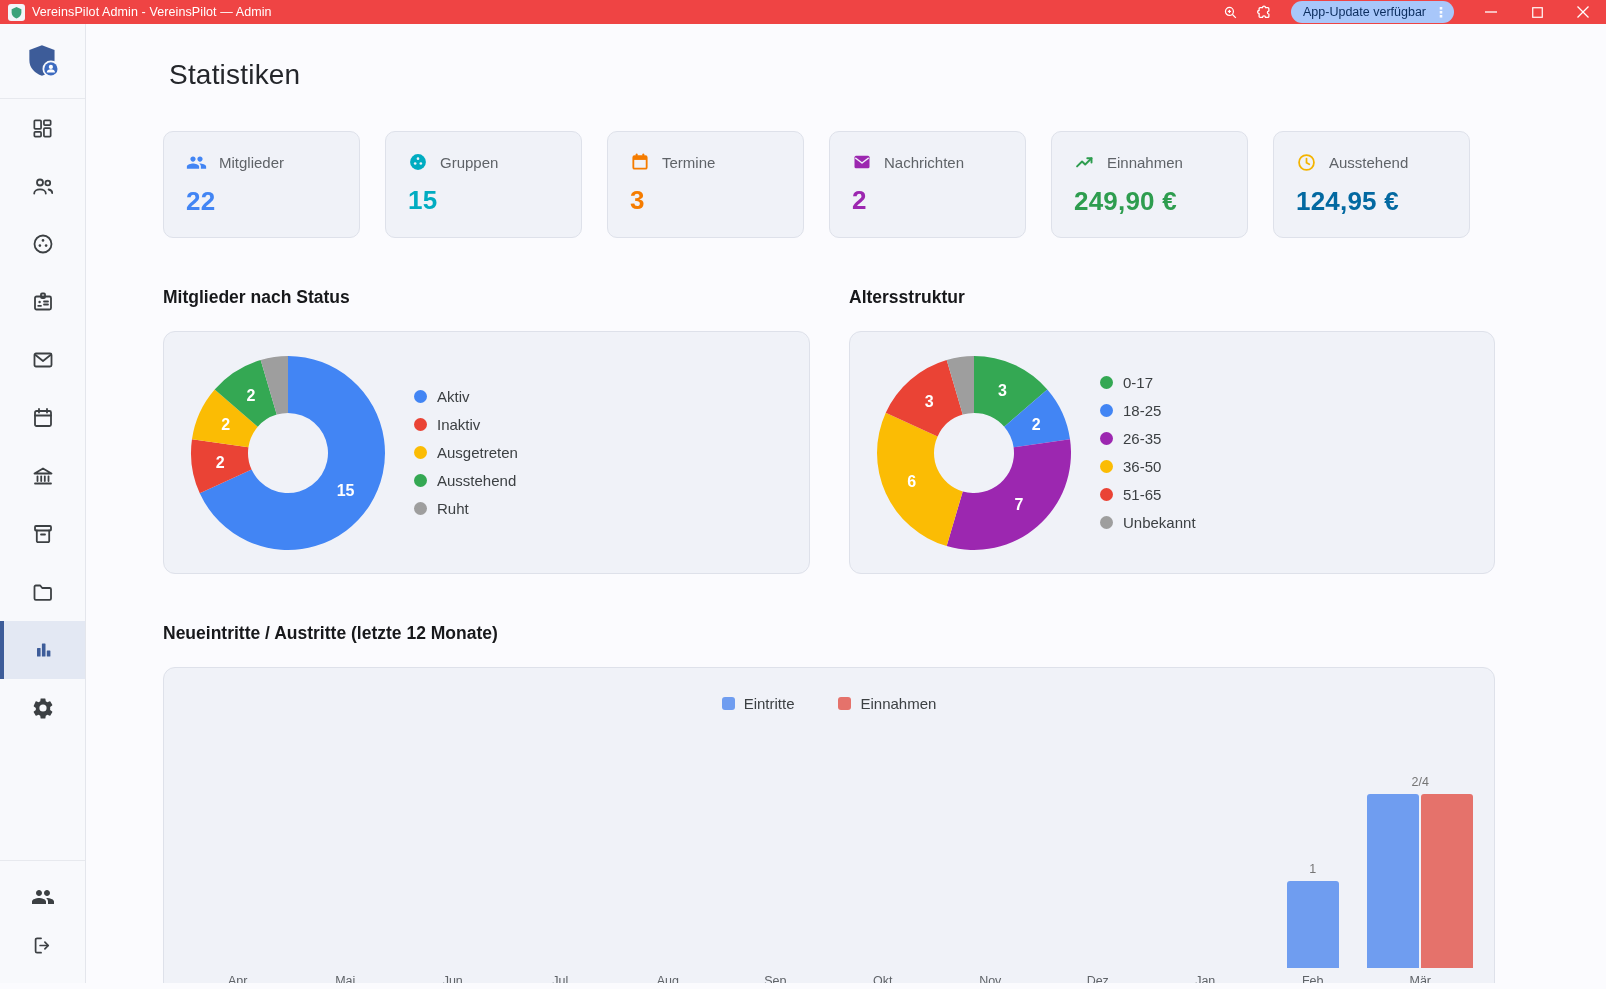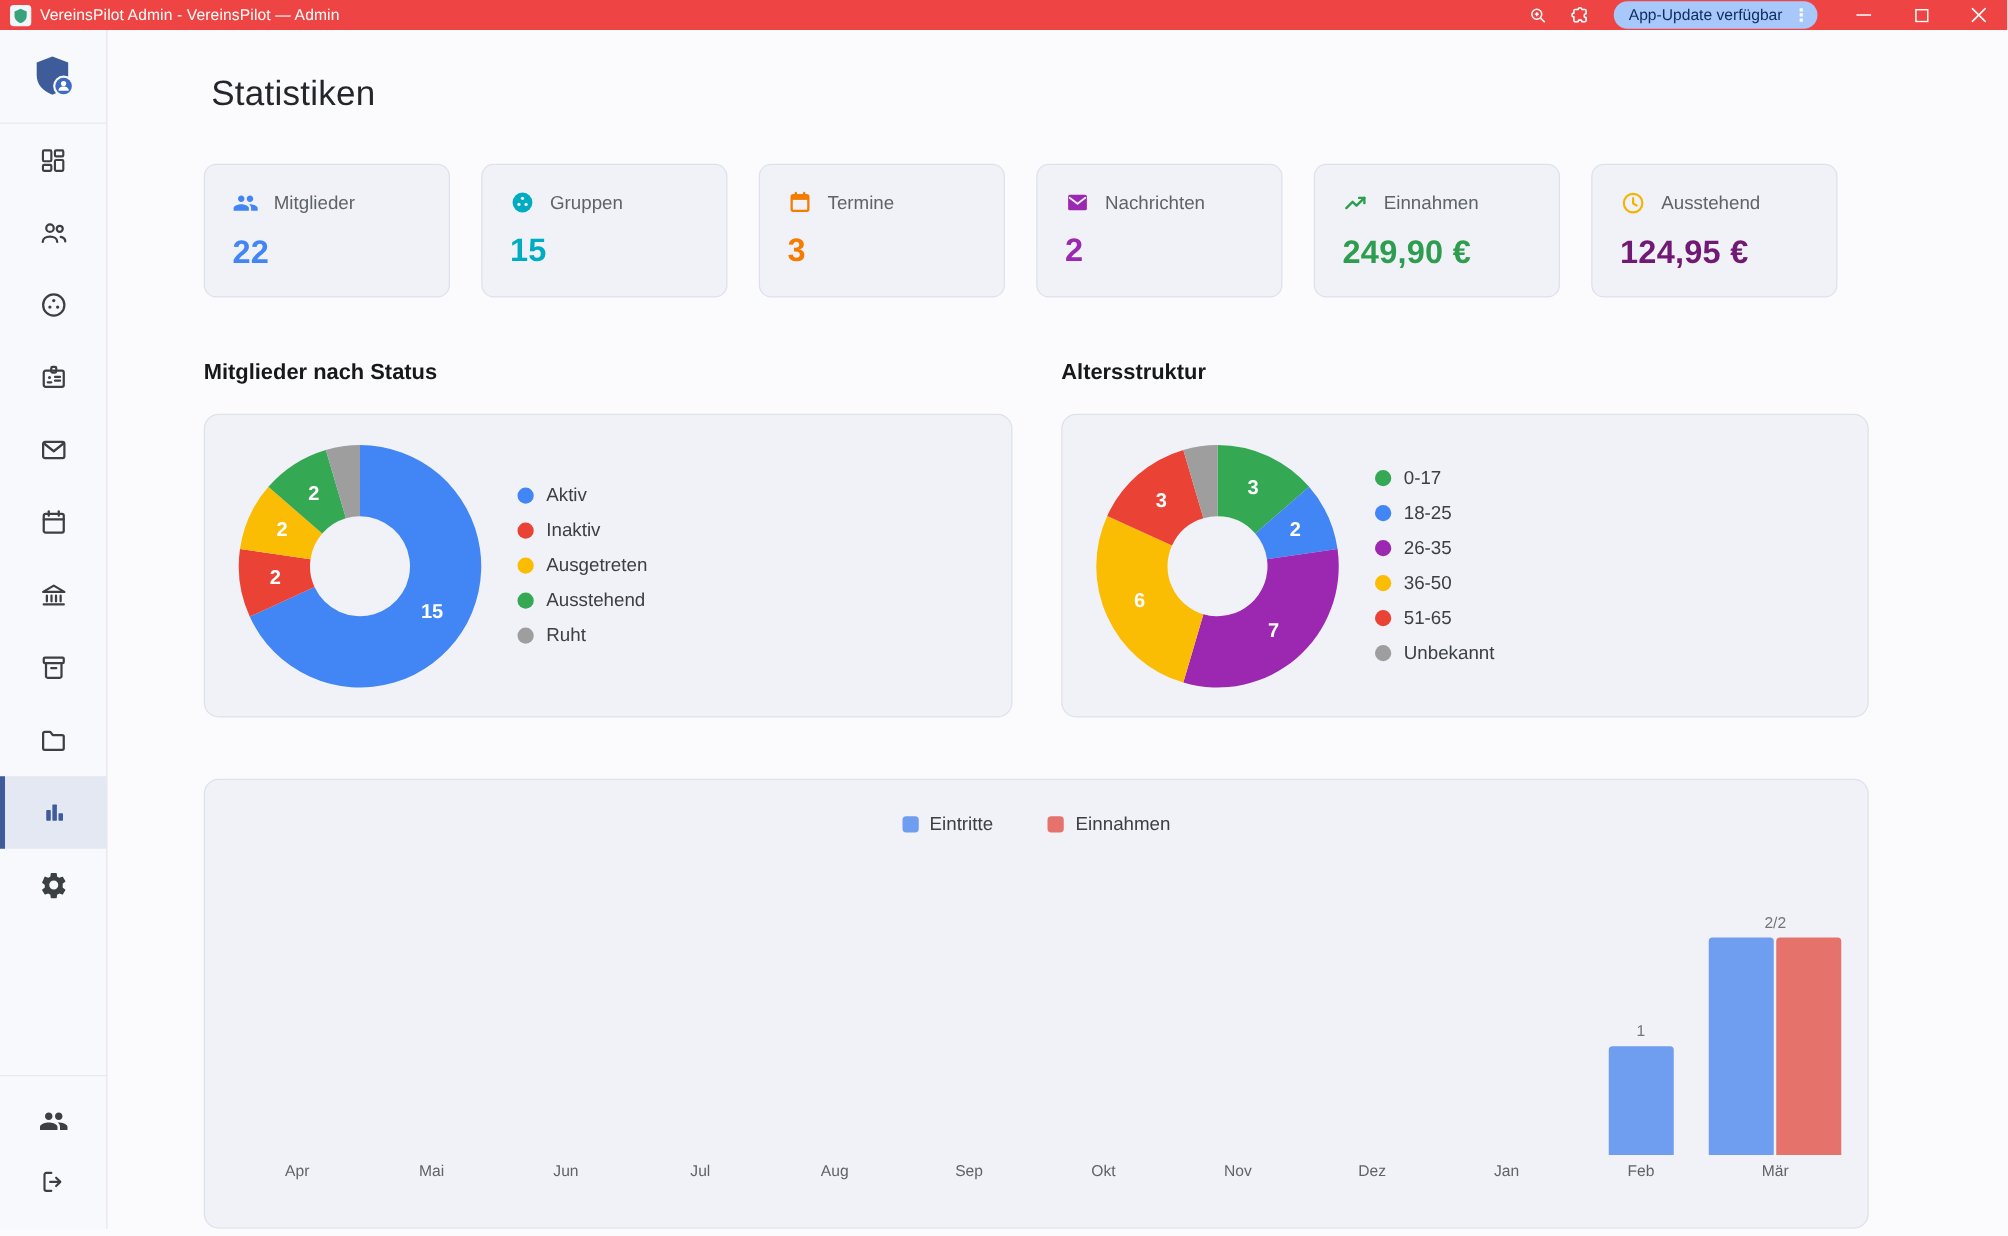--- a/index.html
+++ b/index.html
@@ -355,21 +355,21 @@
         <div class="stat-card">
           <div class="stat-head">
             <span style="color:#F4B400;display:flex">
               <svg width="21" height="21" viewBox="0 0 24 24" fill="none" stroke="currentColor" stroke-width="2">
                 <circle cx="12" cy="12" r="8.5"></circle>
                 <path d="M12 7.5 V12.3 L15.2 14.1" stroke-linecap="round"></path>
               </svg>
             </span>
             <span>Ausstehend</span>
           </div>
-          <div class="stat-value" style="color:#701a75">124,95 €</div>
+          <div class="stat-value" style="color:#0369a1">124,95 €</div>
         </div>
       </div>
 
     <div class="charts-row">
       <div class="chart-col left">
         <h2>Mitglieder nach Status</h2>
         <div class="donut-card">
           <svg class="donut" width="200" height="200" viewBox="0 0 200 200" id="donut0">
               <path d="M 100 3 A 97 97 0 1 1 11.765696450611756 140.29525626118306 L 63.61472018581928 116.61660052007548 A 40 40 0 1 0 100 60 Z" fill="#4285F4"></path>
               <text x="157.62586699893592" y="137.0338959957084" text-anchor="middle" dominant-baseline="central" class="donut-value">15</text>
@@ -445,20 +445,21 @@
               <div class="legend-item">
                 <span class="legend-dot" style="background:#9E9E9E"></span>
                 <span class="legend-label">Unbekannt</span>
               </div>
             </div>
         </div>
       </div>
     </div>
 
     <div class="bar-section">
+      <h2>Neueintritte / Austritte (letzte 12 Monate)</h2>
       <div class="bar-card">
         <div class="bar-legend" id="bar-legend">
             <div class="legend-item">
               <span class="legend-sq" style="background:#6F9DF0"></span>
               <span class="legend-label">Eintritte</span>
             </div>
             <div class="legend-item">
               <span class="legend-sq" style="background:#E5726B"></span>
               <span class="legend-label">Einnahmen</span>
             </div>
@@ -498,21 +499,21 @@
               <div class="bar-pair">
                 <div class="bar-rect" style="height: 87px; background: rgb(111, 157, 240);"></div>
               </div>
               <div class="group-label" style="bottom: 92px;">1</div>
             </div>
             <div class="bar-group">
               <div class="bar-pair">
                 <div class="bar-rect" style="height: 174px; background: rgb(111, 157, 240);"></div>
                 <div class="bar-rect" style="height: 174px; background: rgb(229, 114, 107);"></div>
               </div>
-              <div class="group-label" style="bottom: 179px;">2/2</div>
+              <div class="group-label" style="bottom: 179px;">2/4</div>
             </div>
           </div>
         <div class="month-row" id="month-row">
             <div class="month-cell">Apr</div>
             <div class="month-cell">Mai</div>
             <div class="month-cell">Jun</div>
             <div class="month-cell">Jul</div>
             <div class="month-cell">Aug</div>
             <div class="month-cell">Sep</div>
             <div class="month-cell">Okt</div>

